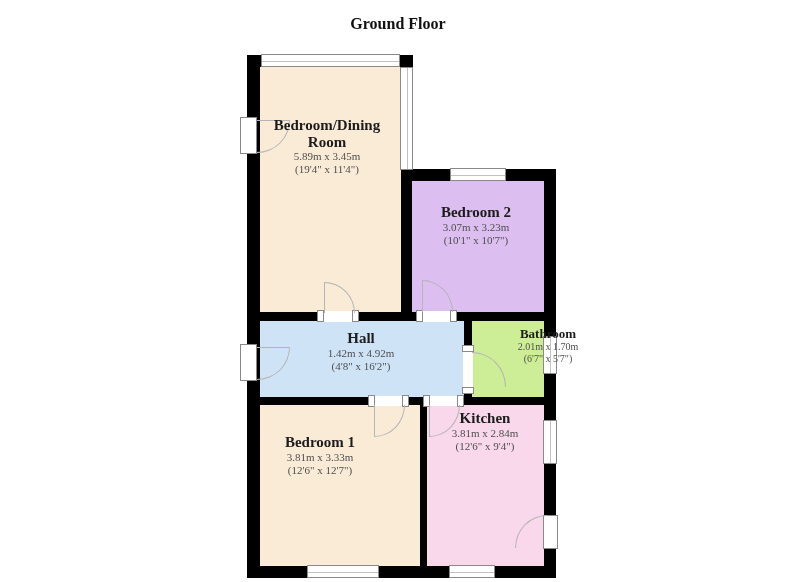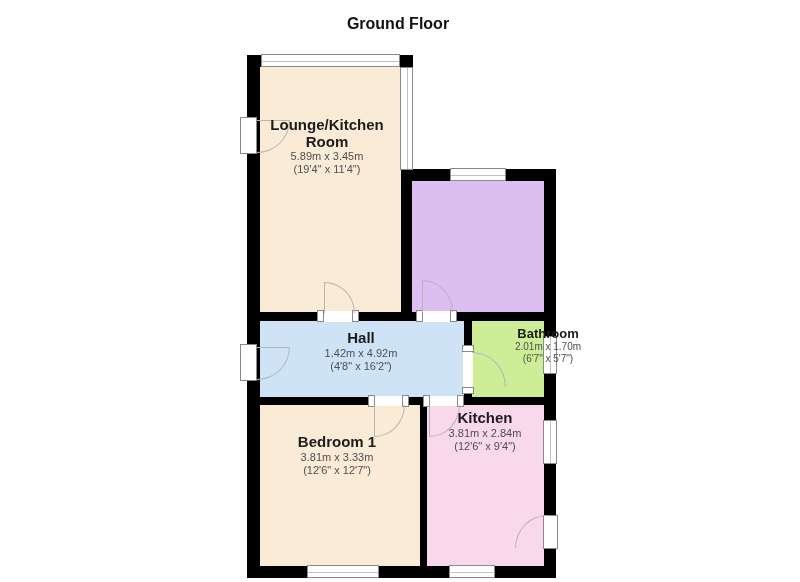--- a/index.html
+++ b/index.html
@@ -1,20 +1,20 @@
 <!DOCTYPE html>
 <html><head>
 <meta charset="utf-8">
 <style>
   html,body{margin:0;padding:0;}
   body{
     width:800px;height:582px;background:#ffffff;position:relative;overflow:hidden;
     font-family:"Liberation Sans", sans-serif;
   }
-  .plan{position:absolute;inset:0;}
+  .plan{position:absolute;inset:0;font-family:Liberation Serif, serif;}
   .title{
     position:absolute;left:398px;top:15px;transform:translateX(-50%);
     font-size:16px;font-weight:bold;color:#111;white-space:nowrap;z-index:5;
   }
   .wall{position:absolute;background:#000;z-index:2;}
   .room{position:absolute;z-index:1;}
   .window{position:absolute;background:#fff;border:1px solid #8a8a8a;z-index:3;box-sizing:border-box;}
   .window.h::after{content:"";position:absolute;left:0;right:0;top:50%;height:1px;background:#c2c2c2;}
   .window.v::after{content:"";position:absolute;top:0;bottom:0;left:50%;width:1px;background:#c2c2c2;}
   .leaf{position:absolute;background:#fff;border:1px solid #8a8a8a;z-index:3;box-sizing:border-box;}
@@ -93,40 +93,45 @@
 
   <div class="gap" style="left:429px;top:396px;width:30px;height:10px;"></div>
   <div class="jamb" style="left:423px;top:395px;width:7px;height:12px;"></div>
   <div class="jamb" style="left:457px;top:395px;width:7px;height:12px;"></div>
   <div class="arc se leaf-w" style="left:429px;top:405px;width:31px;height:32px;"></div>
 
   <div class="leaf" style="left:543px;top:515px;width:15px;height:34px;"></div>
   <div class="arc nw" style="left:515px;top:515px;width:32px;height:33px;"></div>
 
   <div class="label" style="left:327px;top:117px;">
-    <div class="name">Lounge/Kitchen</div>
+    <div class="name">Bedroom/Dining</div>
     <div class="name">Room</div>
     <div class="dim">5.89m x 3.45m</div>
     <div class="dim">(19'4" x 11'4")</div>
   </div>
 
+  <div class="label" style="left:476px;top:204px;">
+    <div class="name">Bedroom 2</div>
+    <div class="dim">3.07m x 3.23m</div>
+    <div class="dim">(10'1" x 10'7")</div>
+  </div>
 
   <div class="label" style="left:361px;top:330px;">
     <div class="name">Hall</div>
     <div class="dim">1.42m x 4.92m</div>
     <div class="dim">(4'8" x 16'2")</div>
   </div>
 
   <div class="label small" style="left:507px;top:327px;margin-left:41px;">
     <div class="name">Bathroom</div>
     <div class="dim">2.01m x 1.70m</div>
     <div class="dim">(6'7" x 5'7")</div>
   </div>
 
-  <div class="label" style="left:337px;top:434px;text-align:center;">
+  <div class="label" style="left:320px;top:434px;text-align:center;">
     <div class="name">Bedroom 1</div>
     <div class="dim">3.81m x 3.33m</div>
     <div class="dim">(12'6" x 12'7")</div>
   </div>
 
   <div class="label" style="left:485px;top:410px;">
     <div class="name">Kitchen</div>
     <div class="dim">3.81m x 2.84m</div>
     <div class="dim">(12'6" x 9'4")</div>
   </div>

